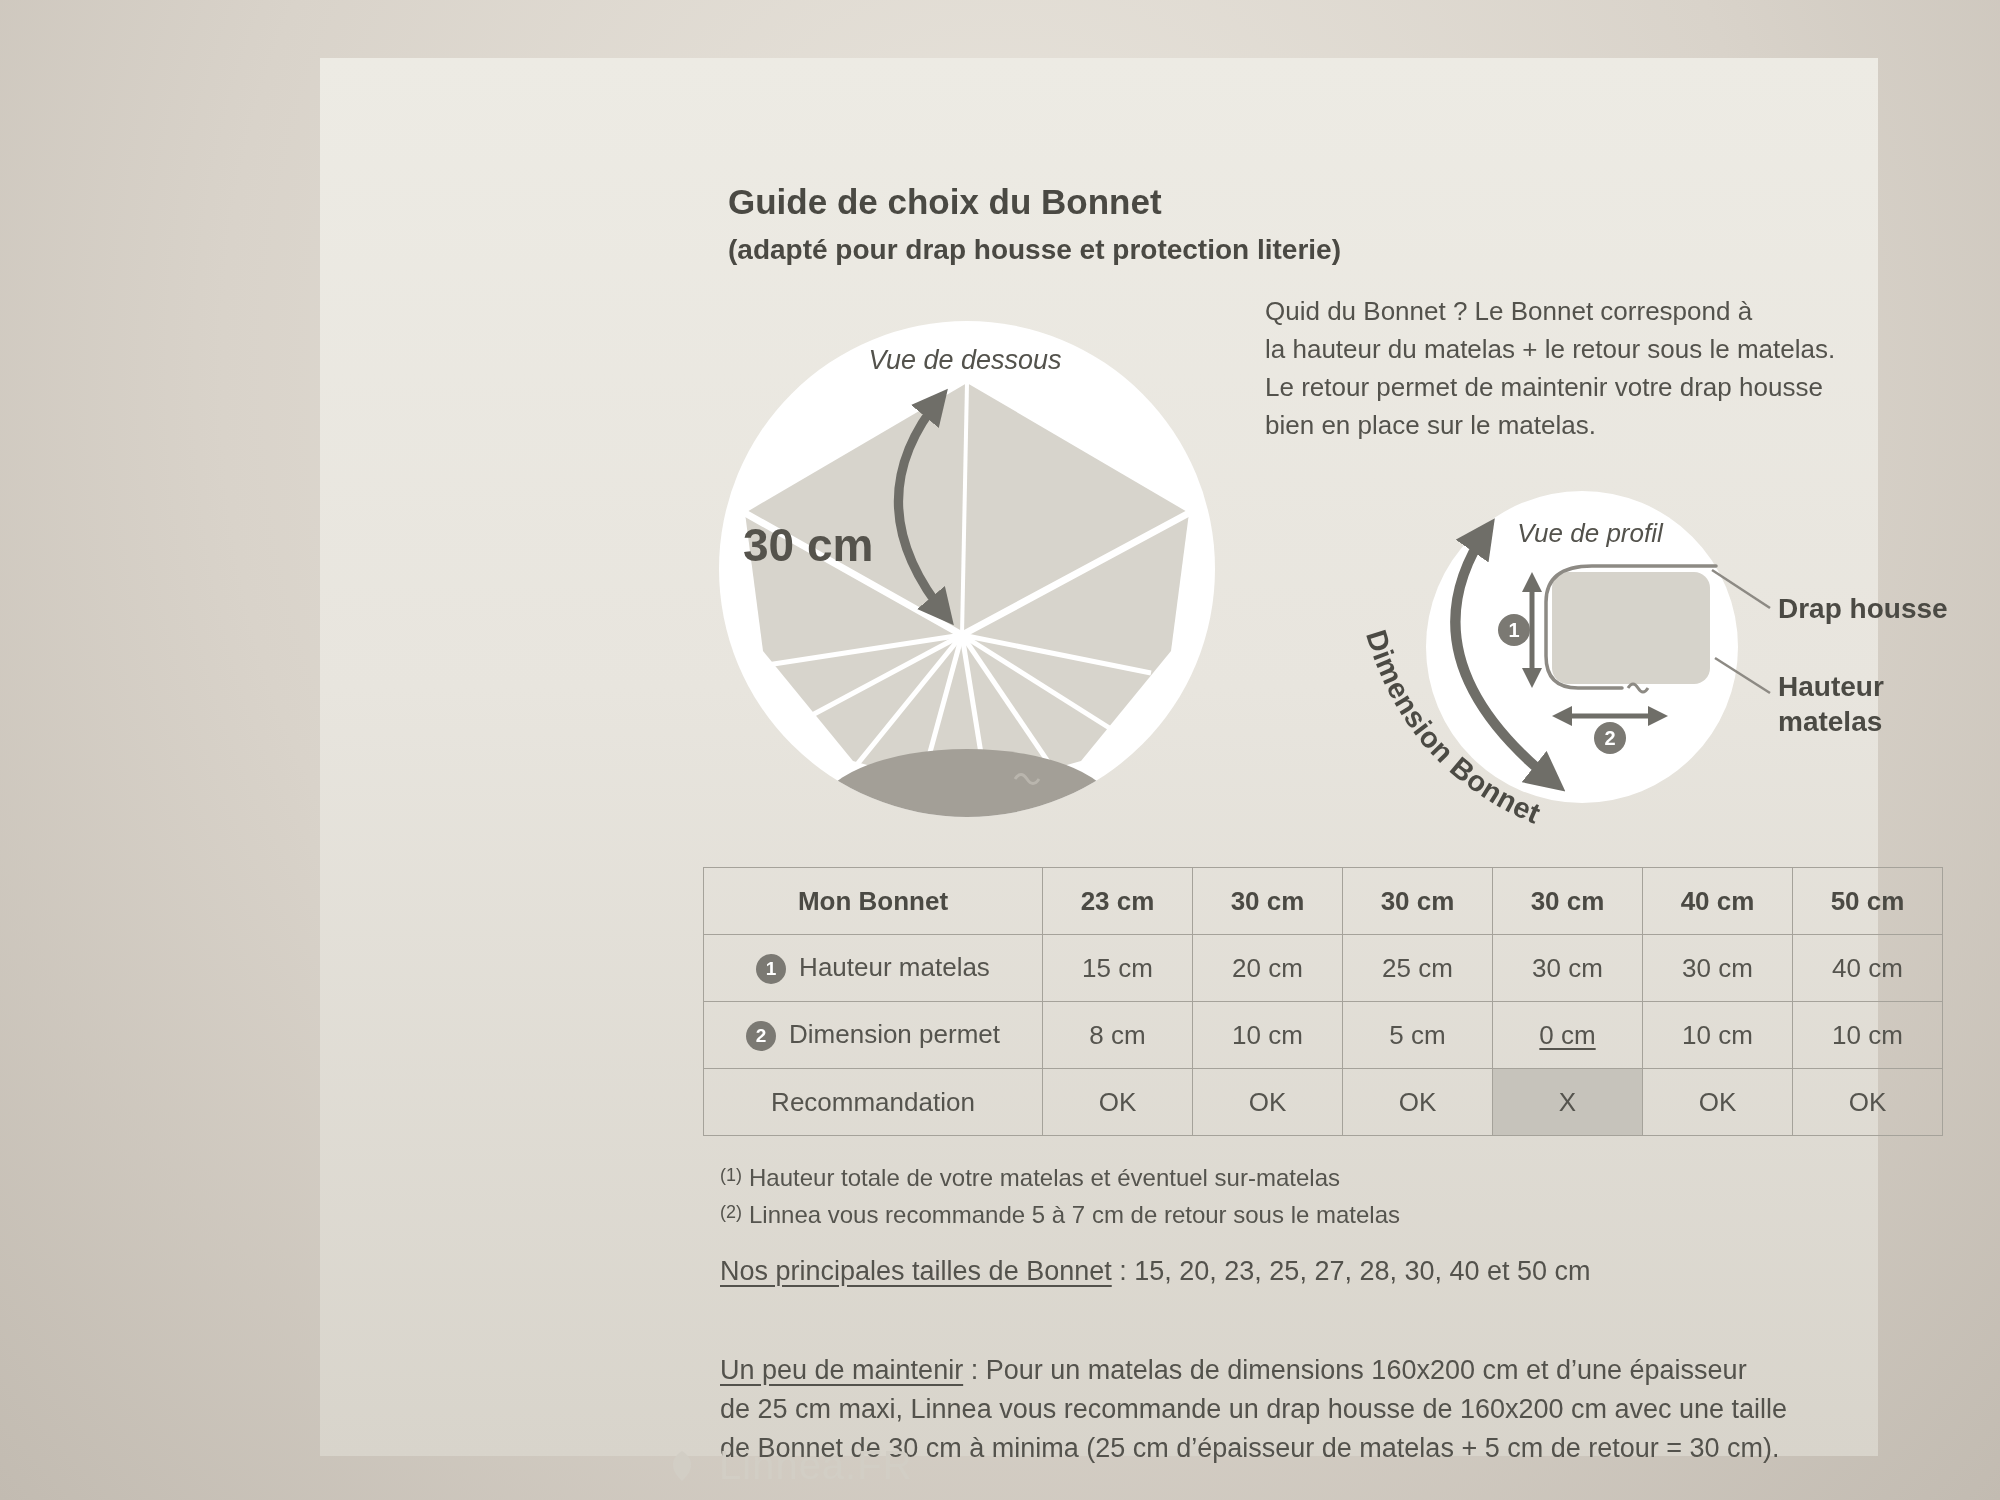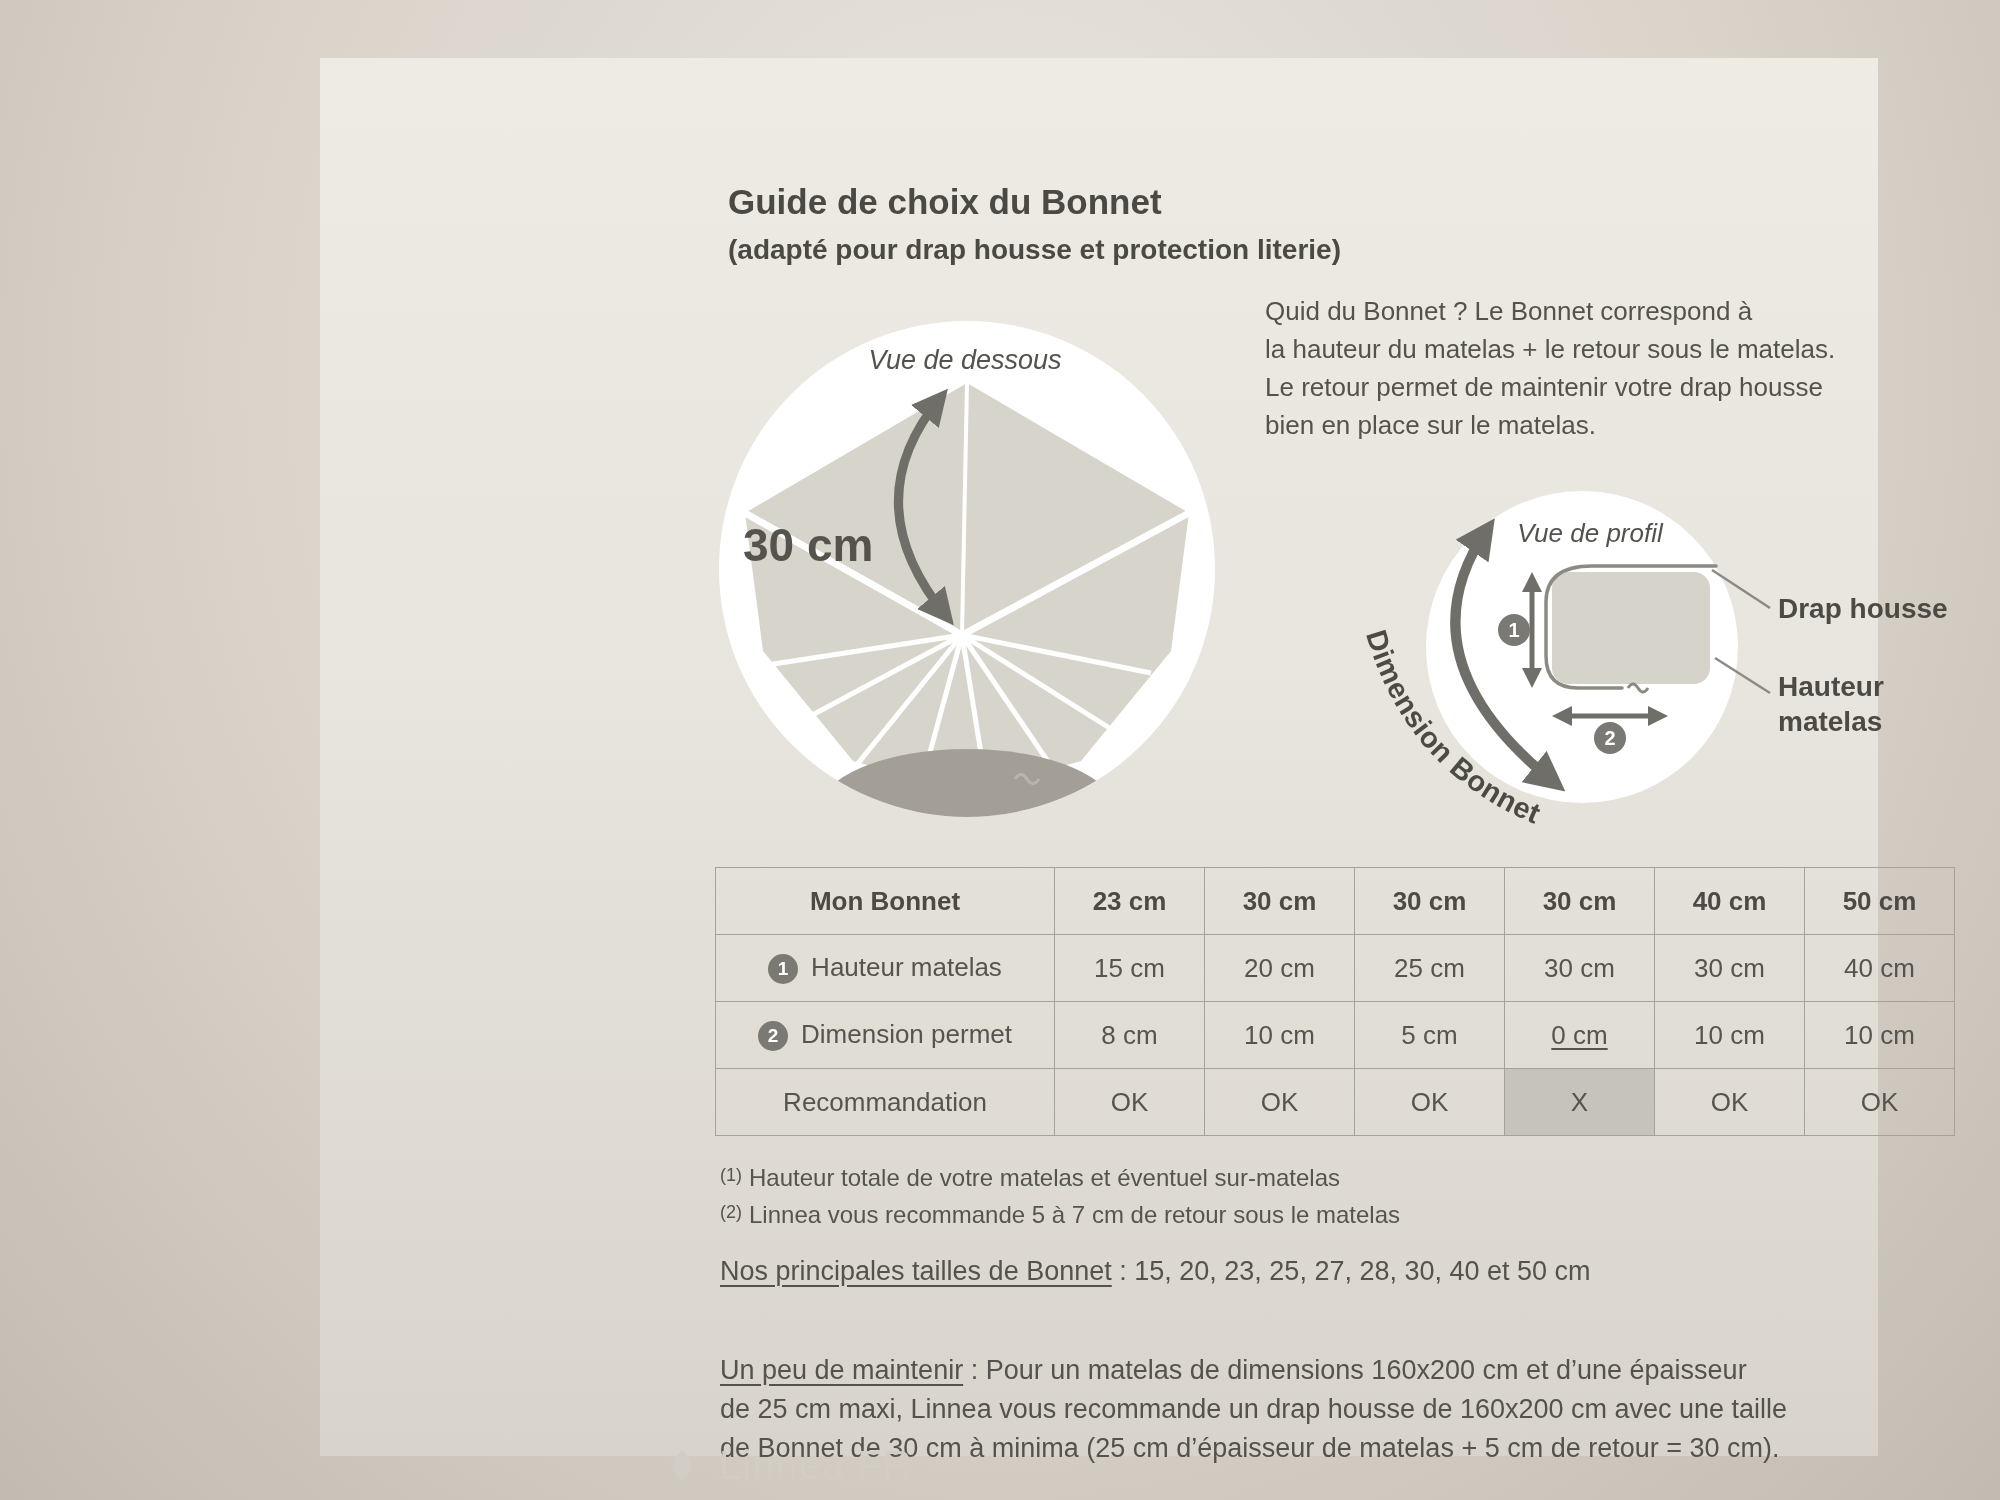--- a/index.html
+++ b/index.html
@@ -13,21 +13,21 @@
     background:linear-gradient(180deg,#edebe4 0%,#e8e5de 45%,#d8d4cb 100%);
   }
   .abs{position:absolute;}
   .page-title{left:408px;top:124px;font-size:35px;font-weight:700;color:#4a4943;}
   .page-subtitle{left:408px;top:176px;font-size:28px;font-weight:700;color:#4a4943;}
   .intro{left:945px;top:234px;font-size:26px;line-height:38px;color:#53524c;white-space:pre-line;}
   .svg1{left:395px;top:259px;}
   .svg2{left:1040px;top:428px;}
 
   table.bonnet-table{
-    position:absolute;left:395px;top:809px;width:1239px;
+    position:absolute;left:383px;top:809px;width:1239px;
     border-collapse:collapse;table-layout:fixed;
     font-size:26px;color:#55544e;
   }
   table.bonnet-table td,table.bonnet-table th{
     border:1.5px solid #a5a29a;height:66px;text-align:center;
     font-weight:400;padding:0;
   }
   table.bonnet-table th{font-weight:700;color:#4b4a44;}
   td.label-cell{text-align:left;padding-left:30px;}
   .badge{

